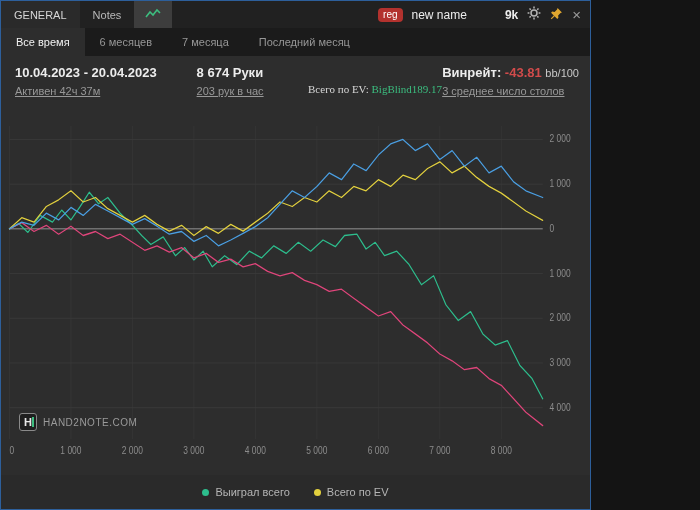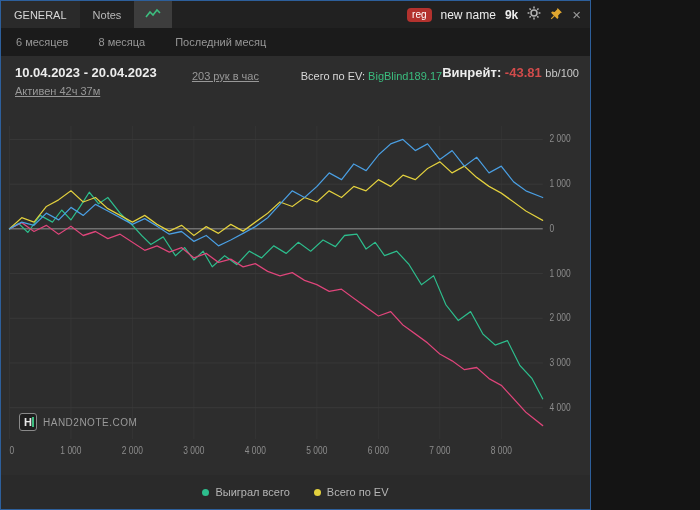--- a/index.html
+++ b/index.html
@@ -6,38 +6,38 @@
   .window{width:591px;height:510px;box-sizing:border-box;background:#2d2d2d;border:1px solid #2d5f9b;
           display:flex;flex-direction:column;overflow:hidden;position:relative;}
   
   .topbar{flex:0 0 27px;background:#212121;display:flex;align-items:stretch;}
   .tab{padding:0 13px;font-size:11px;color:#b9b9b9;display:flex;align-items:center;cursor:default;}
   .tab.general{background:#2a2a2a;color:#d6d6d6;}
   .icon-tab{background:#3d3d3d;padding:0 11px;display:flex;align-items:center;}
   .topbar-right{margin-left:auto;display:flex;align-items:center;gap:9px;padding-right:9px;}
   .badge{background:#b3322e;color:#fff;font-size:10px;line-height:14px;padding:0 5px;border-radius:4px;}
   .player-name{color:#ededed;font-size:12px;}
-  .stakes{color:#ededed;font-size:12px;font-weight:bold;}
+  .stakes{color:#ededed;font-size:12px;font-weight:bold;margin-left:29px;}
   .close-x{color:#9a9a9a;font-size:15px;line-height:15px;}
   
   .period-row{flex:0 0 28px;background:#1b1b1b;display:flex;}
   .ptab{padding:0 15px;font-size:11px;color:#979797;display:flex;align-items:center;}
   .ptab.active{background:#2d2d2d;color:#f2f2f2;}
   
   .stats{flex:0 0 56px;box-sizing:border-box;padding:9px 11px 0 14px;display:flex;align-items:flex-start;background:#2d2d2d;}
   .stat-col{white-space:nowrap;}
   .col1{width:186px;}
   .col2{width:108px;}
   .col3{margin-left:6px;text-align:right;}
   .col4{margin-left:auto;text-align:left;}
   .stat-main{font-size:13px;font-weight:bold;color:#ececec;}
   .stat-sub{font-size:11px;color:#989898;margin-top:5px;text-decoration:underline;}
   .val-red{color:#d14b4b;font-weight:bold;}
   .val-green{color:#3bbd7f;}
-  .ev-line{font-size:11px;color:#d8d8d8;margin-top:5px;}
+  .ev-line{font-size:11px;color:#d8d8d8;margin-top:18px;font-family:Liberation Serif, serif;}
   .wr-suffix{color:#c9c9c9;font-weight:normal;font-size:11px;}
   
   .chart-wrap{flex:1 1 auto;position:relative;background:#2d2d2d;}
   .chart-wrap svg{position:absolute;inset:0;width:100%;height:100%;}
   .logo{position:absolute;left:18px;bottom:44px;display:flex;align-items:center;gap:6px;}
   .logo-mark{width:18px;height:18px;box-sizing:border-box;border:1px solid #8a8a8a;border-radius:3px;
              color:#e8e8e8;font-size:11px;font-weight:bold;display:flex;align-items:center;justify-content:center;
              position:relative;background:#1f1f1f;}
   .logo-mark::after{content:"";position:absolute;right:2px;top:3px;bottom:3px;width:2px;background:#3dbd7f;}
   .logo-text{font-size:10px;font-weight:normal;letter-spacing:.5px;color:#9a9a9a;}
@@ -87,51 +87,56 @@
       <span>
         <svg width="13" height="13" viewBox="0 0 24 24">
             <path fill="#dfa62f" d="M14 2 L22 10 L19.5 11 L15 15.5 L15.5 20 L13.5 22 L8.5 17 L3 22.5 L1.5 21 L7 15.5 L2 10.5 L4 8.5 L8.5 9 L13 4.5 Z"></path>
           </svg>
       </span>
       <span class="close-x">×</span>
     </div>
   </div>
 
   <div class="period-row">
+    <div class="ptab active">
+      <span>Все время</span>
+    </div>
     <div class="ptab">
       <span>6 месяцев</span>
     </div>
     <div class="ptab">
-      <span>8 месяца</span>
+      <span>7 месяца</span>
     </div>
     <div class="ptab">
       <span>Последний месяц</span>
     </div>
   </div>
 
   <div class="stats">
     <div class="stat-col col1">
       <div class="stat-main">10.04.2023 - 20.04.2023</div>
       <div class="stat-sub">Активен 42ч 37м</div>
     </div>
     <div class="stat-col col2">
+      <div class="stat-main">8 674 Руки</div>
       <div class="stat-sub">203 рук в час</div>
     </div>
     <div class="stat-col col3">
       <div class="ev-line">
         <span>Всего по EV:</span>
         <span class="val-green">BigBlind189.17</span>
       </div>
     </div>
     <div class="stat-col col4">
       <div class="stat-main">
         <span>Винрейт:</span>
         <span class="val-red">-43.81</span>
         <span class="wr-suffix">bb/100</span>
       </div>
+      <div class="stat-sub">3 среднее число столов</div>
     </div>
   </div>
 
   <div class="chart-wrap">
     <svg id="chart-svg" viewBox="0 0 698 363" preserveAspectRatio="none">
         <line x1="10" y1="14" x2="10" y2="327" stroke="#353535" stroke-width="1"></line>
         <text x="10" y="342" fill="#8c8c8c" font-size="10" font-family="Liberation Sans, sans-serif" text-anchor="start">0</text>
         <line x1="82.86142494812083" y1="14" x2="82.86142494812083" y2="327" stroke="#353535" stroke-width="1"></line>
         <text x="82.86142494812083" y="342" fill="#8c8c8c" font-size="10" font-family="Liberation Sans, sans-serif" text-anchor="middle">1 000</text>
         <line x1="155.72284989624166" y1="14" x2="155.72284989624166" y2="327" stroke="#353535" stroke-width="1"></line>

